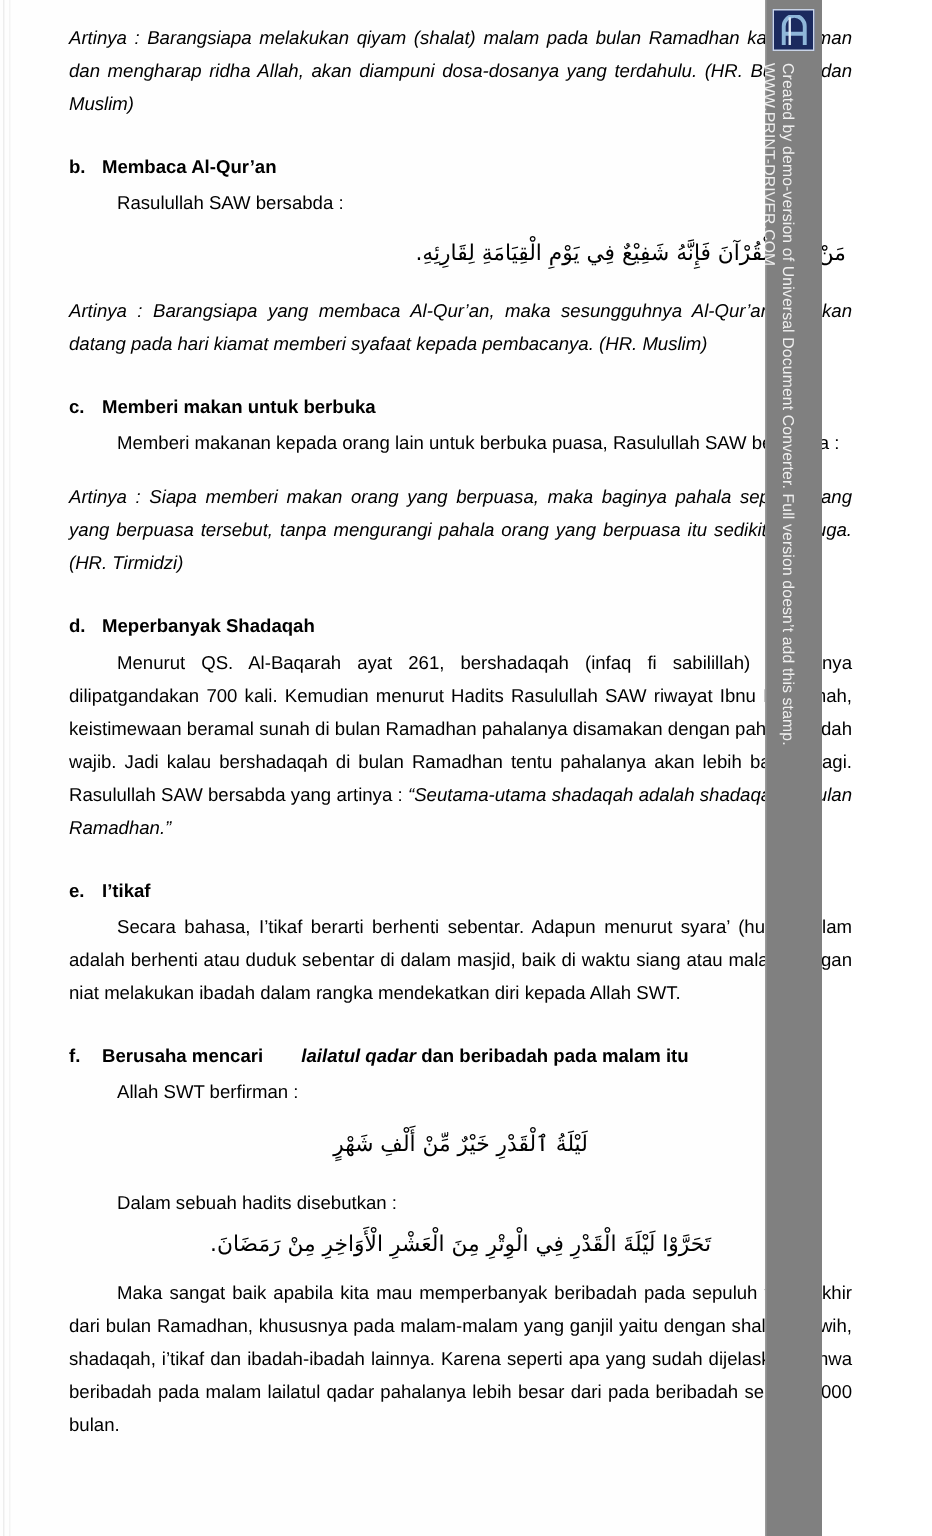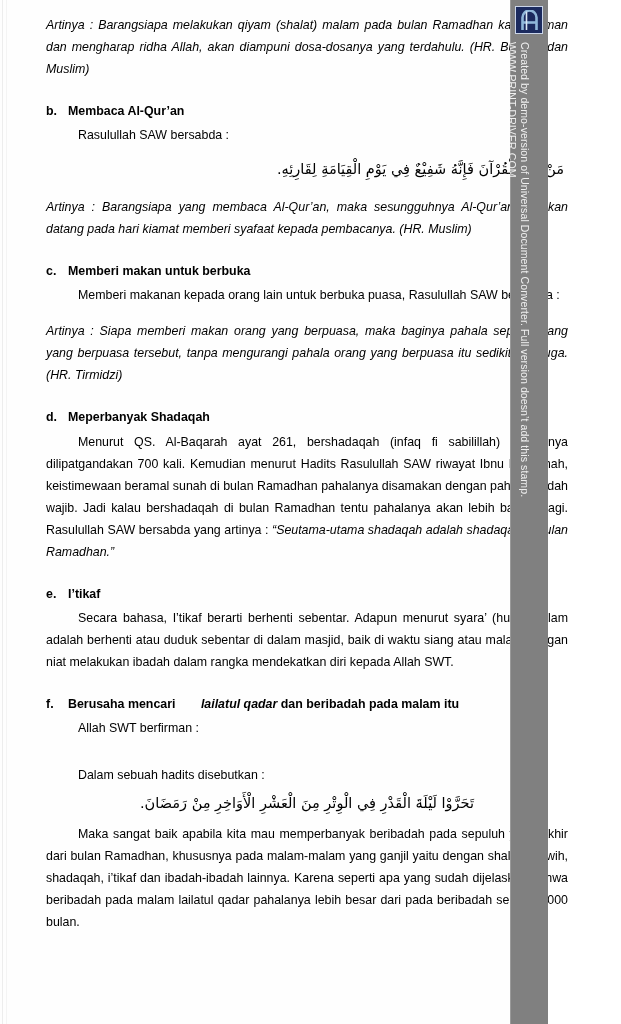--- a/index.html
+++ b/index.html
@@ -226,20 +226,21 @@
 
     <div class="sp-20"></div>
 
     <div class="heading-row">
       <span class="heading-marker">f.</span>
       <span class="heading-text"><span>Berusaha mencari </span><em>lailatul qadar</em><span> dan beribadah pada malam itu</span></span>
     </div>
     <div class="sp-2"></div>
     <p class="indent">Allah SWT berfirman :</p>
     <div class="sp-10"></div>
+    <p class="arabic-center">لَيْلَةُ ٱلْقَدْرِ خَيْرٌ مِّنْ أَلْفِ شَهْرٍ</p>
     <div class="sp-12"></div>
     <div class="sp-2"></div>
     <p class="indent">Dalam sebuah hadits disebutkan :</p>
     <div class="sp-4"></div>
     <p class="arabic-center">تَحَرَّوْا لَيْلَةَ الْقَدْرِ فِي الْوِتْرِ مِنَ الْعَشْرِ الْأَوَاخِرِ مِنْ رَمَضَانَ.</p>
     <div class="sp-4"></div>
     <div class="sp-2"></div>
     <p class="indent">Maka sangat baik apabila kita mau memperbanyak beribadah pada sepuluh yang akhir dari bulan Ramadhan, khususnya pada malam-malam yang ganjil yaitu dengan shalat tarawih, shadaqah, i’tikaf dan ibadah-ibadah lainnya. Karena seperti apa yang sudah dijelaskan bahwa beribadah pada malam lailatul qadar pahalanya lebih besar dari pada beribadah selama 1000 bulan.</p>
 
   </div>

